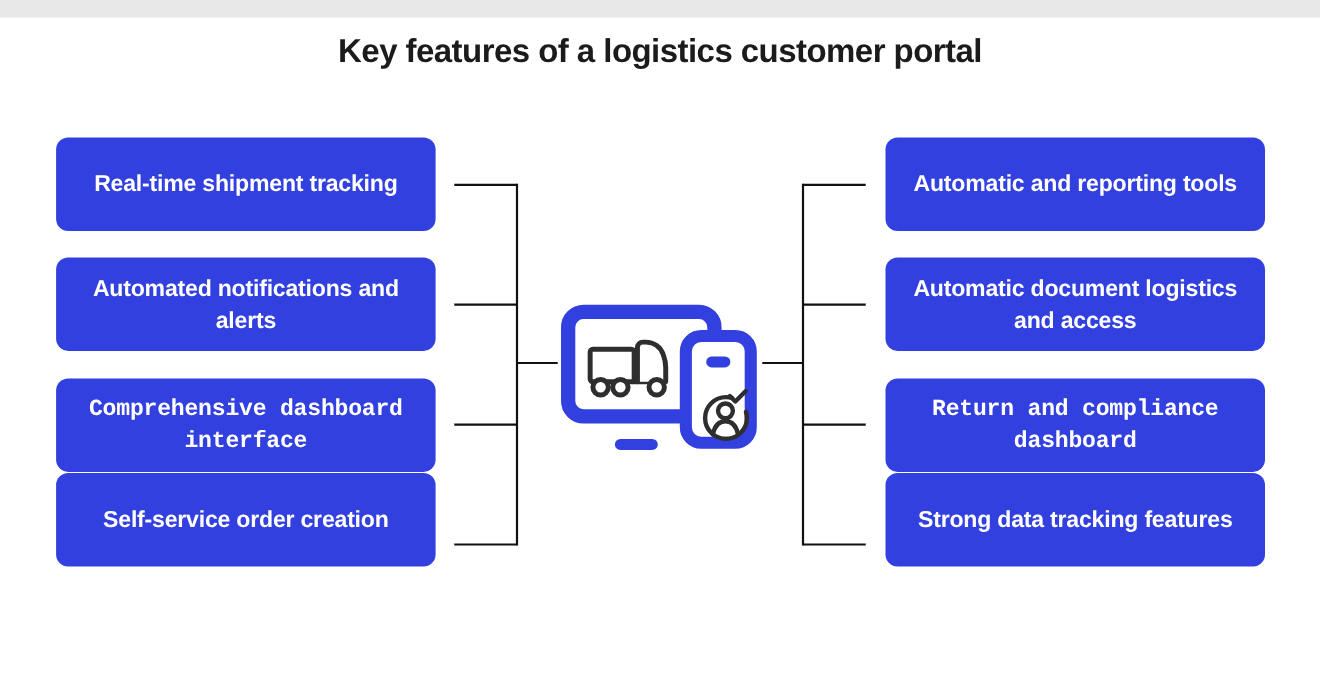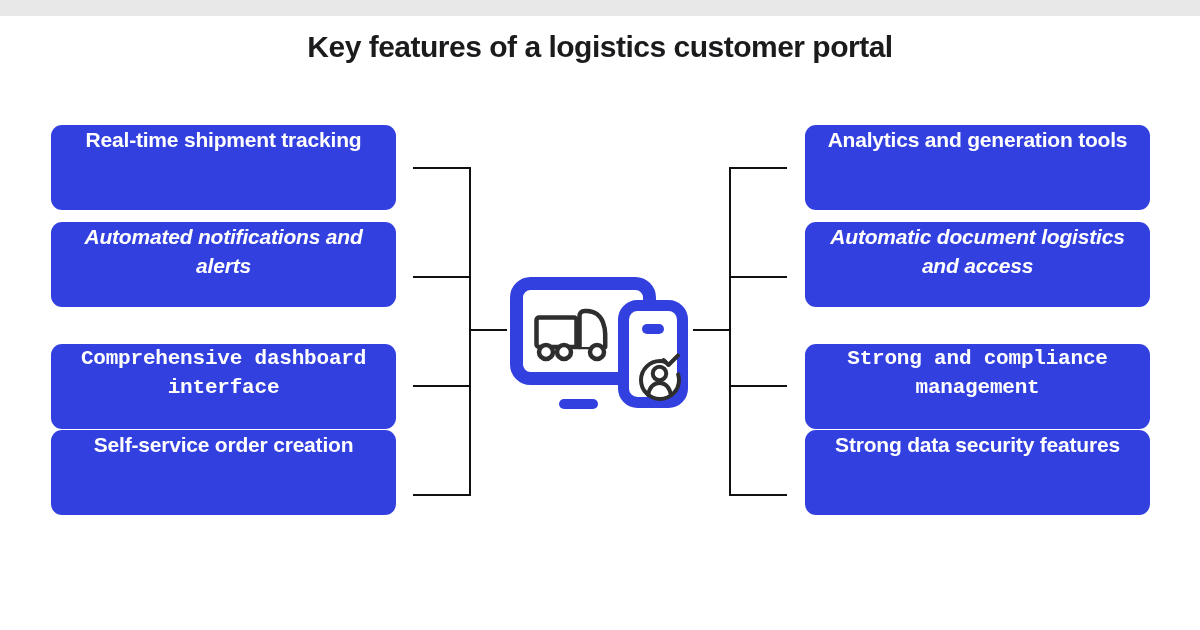--- a/index.html
+++ b/index.html
@@ -30,36 +30,36 @@
     margin:0;
   }
   .connectors{
     position:absolute;top:0;left:0;
   }
   .feature-box{
     position:absolute;
     width:345px;height:85px;
     background:var(--accent);
     border-radius:11px;
-    display:flex;justify-content:center;
+    display:flex;align-items:center;justify-content:center;
     text-align:center;
     padding:0 18px;
     box-sizing:border-box;
   }
   .feature-box span{
     color:var(--boxtext);
     font-size:21px;
     font-weight:bold;
     letter-spacing:-0.2px;
     line-height:29px;
   }
   .col-left .feature-box{left:51px;}
   .col-right .feature-box{left:805px;}
   .row-0{top:109px;}
-  .row-1{top:206px;font-style:italic;}
+  .row-1{top:218px;}
   .row-2{top:328px;font-family:Liberation Mono, monospace;}
   .row-3{top:414px;}
   .center-icon{
     position:absolute;
     left:497px;top:252px;
     width:200px;height:150px;
   }
   .blue-stroke{stroke:var(--accent);}
   .blue-fill{fill:var(--accent);}
   .dark-stroke{stroke:var(--dark);}
@@ -99,30 +99,30 @@
     <div class="feature-box row-2">
       <span>Comprehensive dashboard interface</span>
     </div>
     <div class="feature-box row-3">
       <span>Self-service order creation</span>
     </div>
   </div>
 
   <div class="col-right">
     <div class="feature-box row-0">
-      <span>Analytics and generation tools</span>
+      <span>Automatic and reporting tools</span>
     </div>
     <div class="feature-box row-1">
       <span>Automatic document logistics and access</span>
     </div>
     <div class="feature-box row-2">
-      <span>Strong and compliance management</span>
+      <span>Return and compliance dashboard</span>
     </div>
     <div class="feature-box row-3">
-      <span>Strong data security features</span>
+      <span>Strong data tracking features</span>
     </div>
   </div>
 
   <div class="center-icon">
     <svg width="200" height="150" viewBox="0 0 200 150" aria-hidden="true">
 
       <g>
         <rect class="blue-stroke" x="19.5" y="15.5" width="133" height="95" rx="14" fill="#FFFFFF" stroke-width="13"></rect>
         <rect class="blue-fill" x="62" y="131" width="39" height="10" rx="5"></rect>
       </g>

